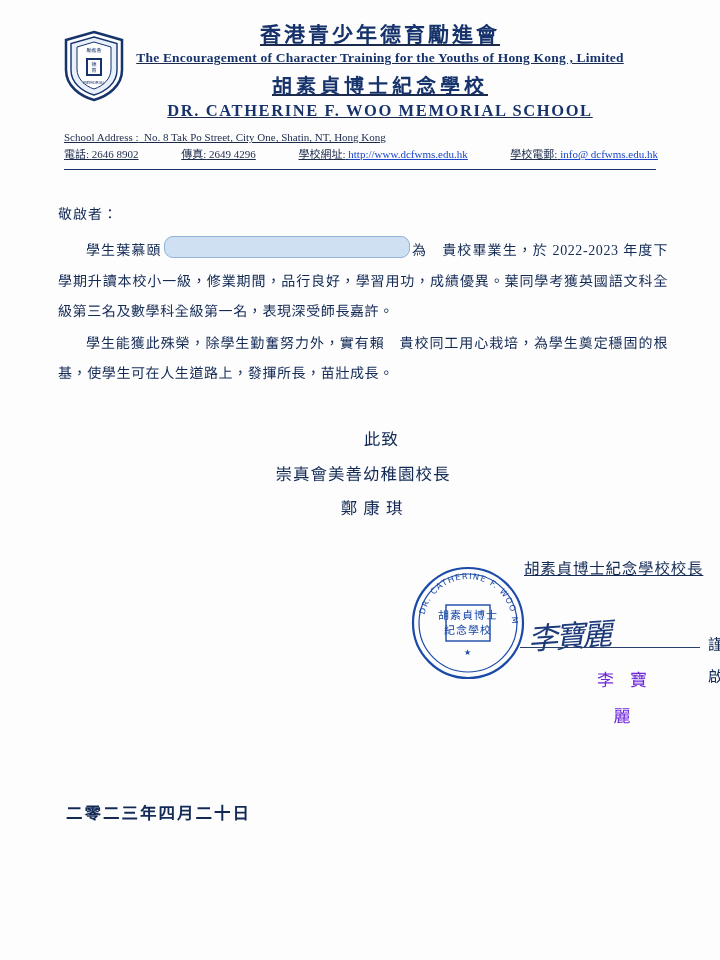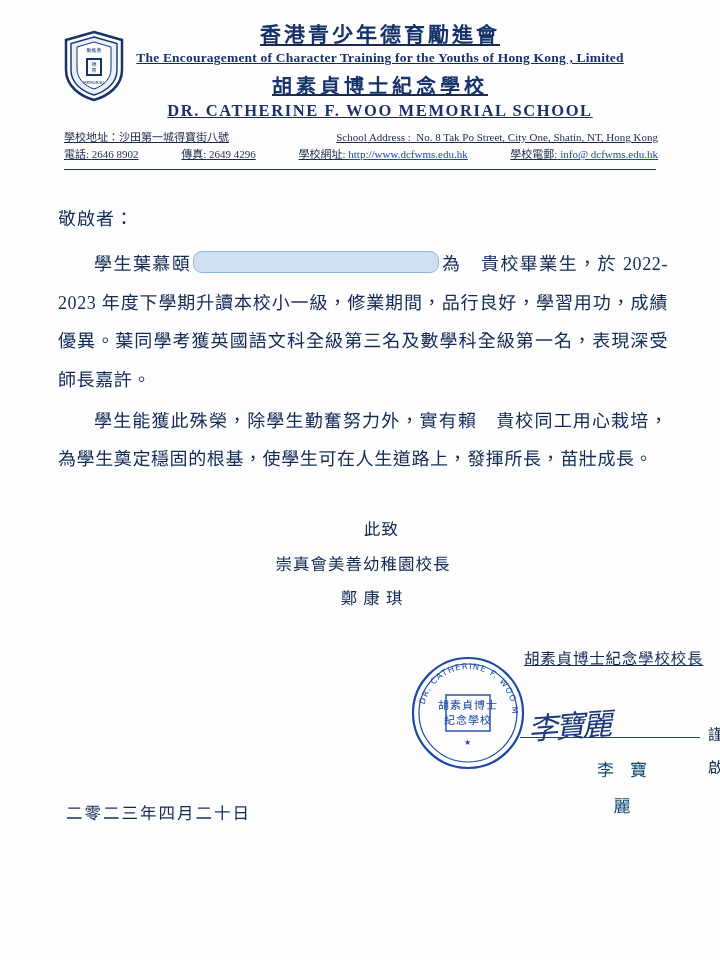--- a/index.html
+++ b/index.html
@@ -90,21 +90,21 @@
     text-decoration: underline;
   }
   .rule {
     margin: 6px 24px 0 24px;
     border-bottom: 1.6px solid #17336b;
   }
 
   
   .content {
     padding: 26px 52px 0 58px;
-    font-size: 18px;
+    font-size: 14px;
     line-height: 2.15;
     color: #132a55;
   }
   .salutation {
     margin-bottom: 6px;
     letter-spacing: 1px;
   }
   .para {
     text-indent: 2em;
     text-align: justify;
@@ -183,30 +183,31 @@
     font-size: 15.5px;
     color: #132a55;
     letter-spacing: 1px;
   }
   .principal-name {
     position: absolute;
     left: 524px;
     top: 110px;
     font-size: 17px;
     letter-spacing: 6px;
-    color: #0c4a6e;
+    color: #6d28d9;
   }
 
   .date {
     position: absolute;
     left: 66px;
     top: 800px;
     font-size: 16.5px;
     letter-spacing: 2px;
     color: #132a55;
+    font-weight: bold;
   }
 </style>
 </head>
 <body>
 
 <div class="page">
 
   <div class="letterhead">
 
     <div class="crest">
@@ -225,21 +226,20 @@
 
     <div class="head-text">
       <div class="org-zh">香港青少年德育勵進會</div>
       <div class="org-en">The Encouragement of Character Training for the Youths of Hong Kong , Limited</div>
       <div class="school-zh">胡素貞博士紀念學校</div>
       <div class="school-en">DR.  CATHERINE  F.  WOO  MEMORIAL  SCHOOL</div>
     </div>
 
     <div class="contact">
       <div class="contact-row">
-        <span class="seg"><span>學校地址：</span><span>沙田第一城得寶街八號</span></span>
         <span class="seg"><span>School Address :</span>&nbsp;&nbsp;<span>No. 8 Tak Po Street, City One, Shatin, NT, Hong Kong</span></span>
       </div>
       <div class="contact-row">
         <span class="seg"><span>電話:</span>&nbsp;<span>2646 8902</span></span>
         <span class="seg"><span>傳真:</span>&nbsp;<span>2649 4296</span></span>
         <span class="seg"><span>學校網址:</span>&nbsp;<span class="link">http://www.dcfwms.edu.hk</span></span>
         <span class="seg"><span>學校電郵:</span>&nbsp;<span class="link">info@ dcfwms.edu.hk</span></span>
       </div>
     </div>
 

